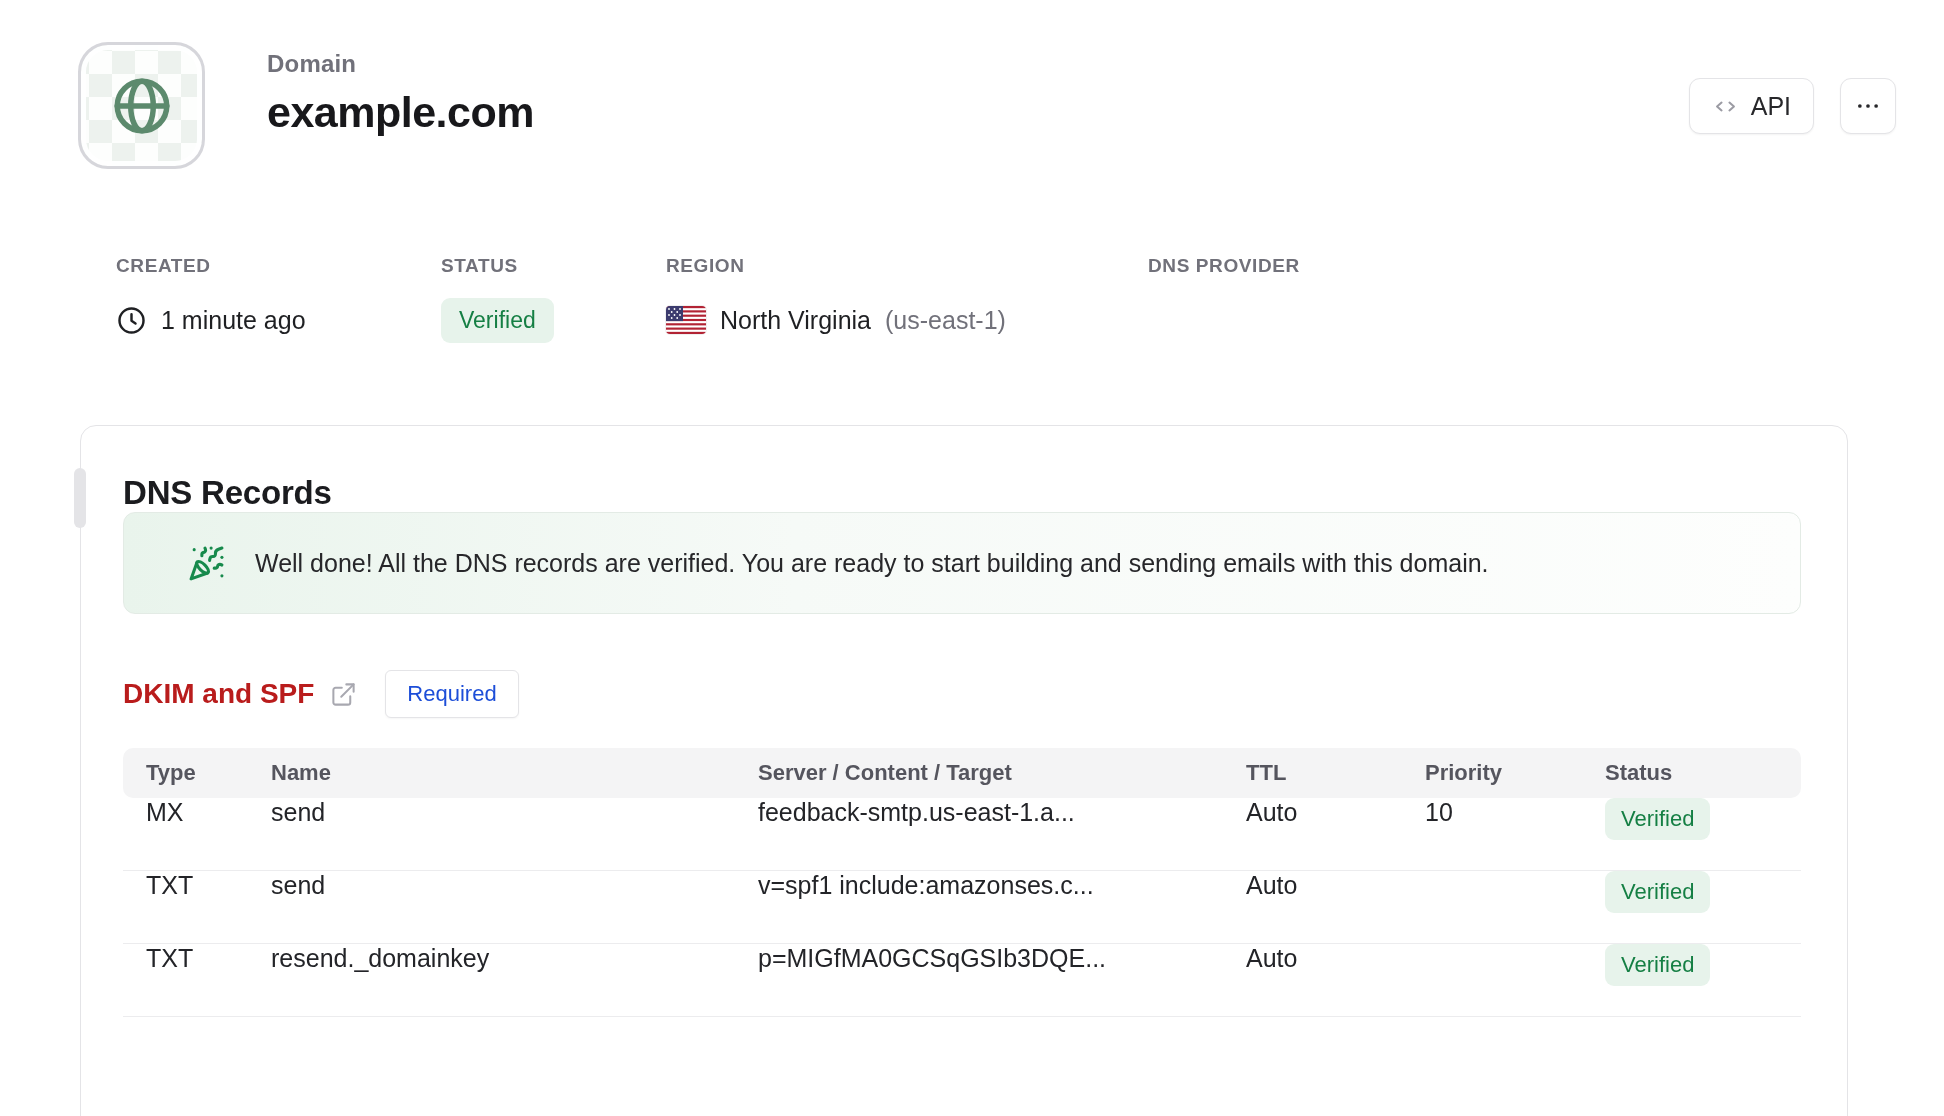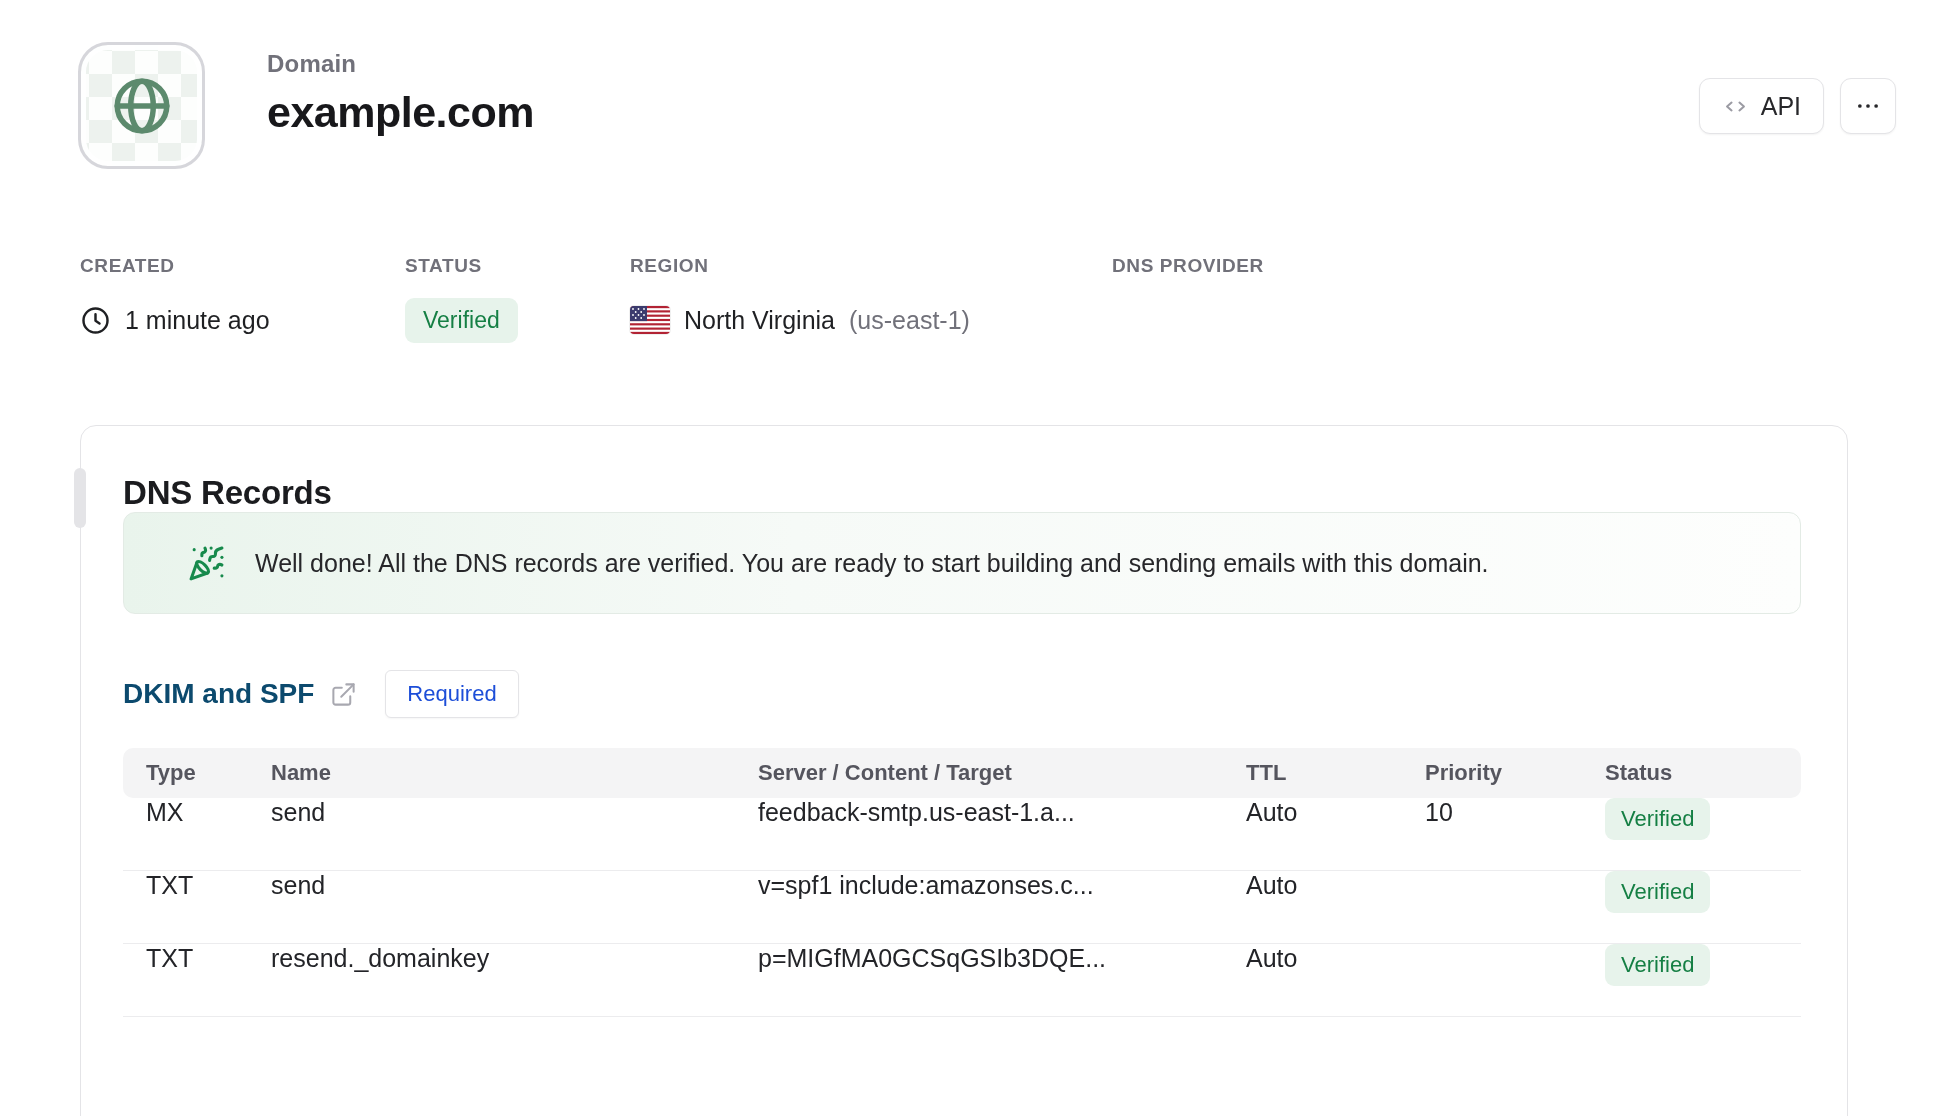--- a/index.html
+++ b/index.html
@@ -17,32 +17,32 @@
     border:3px solid #d6d6db; position:relative;
     background-color:#fdfefd;
     background-image:conic-gradient(#edf2ee 25%, transparent 0 50%, #edf2ee 0 75%, transparent 0);
     background-size:46px 46px; background-position:8px 6px;
     box-shadow:inset 0 0 0 5px rgba(255,255,255,.95);
     display:flex; align-items:center; justify-content:center;
   }
   .title-block { margin-left:62px; margin-top:8px; }
   .eyebrow { font-size:24px; font-weight:700; color:#71717a; letter-spacing:.2px; }
   .page-title { font-size:43px; font-weight:700; color:#18181b; letter-spacing:-.5px; margin-top:10px; }
-  .header-actions { margin-left:auto; margin-top:36px; display:flex; gap:16px; }
+  .header-actions { margin-left:auto; margin-top:36px; display:flex; gap:26px; }
   .btn {
     display:flex; align-items:center; gap:12px; height:56px; padding:0 22px;
     background:#fff; border:1.5px solid #e4e4e7; border-radius:11px;
     font-size:25px; color:#27272a; cursor:pointer;
     box-shadow:0 1px 2px rgba(0,0,0,.05);
   }
   .btn.icon-only { width:56px; padding:0; justify-content:center; }
 
   
   .meta { display:flex; padding:0 96px 0 80px; margin-top:86px; }
-  .meta-col-1 { width:325px; } .meta-col-2 { width:225px; }
+  .meta-col-1 { width:325px;margin-left:36px; } .meta-col-2 { width:225px; }
   .meta-col-3 { width:482px; } .meta-col-4 { flex:1; }
   .meta-label { font-size:19px; font-weight:600; color:#71717a; letter-spacing:.6px; }
   .meta-value { margin-top:21px; display:flex; align-items:center; gap:14px; font-size:25px; color:#1f2023; min-height:44px; }
   .muted { color:#71717a; }
   .badge-verified {
     display:inline-flex; align-items:center; background:#e7f3eb; color:#157f44;
     font-size:23px; font-weight:500; padding:9px 18px; border-radius:9px;
   }
   .flag-wrap { width:40px; height:28px; border-radius:4px; overflow:hidden; flex:0 0 auto; box-shadow:0 0 0 1px rgba(0,0,0,.06); }
 
@@ -60,21 +60,21 @@
 
   .banner {
     height:102px; border-radius:12px;
     border:1px solid #e3ebe5;
     background:linear-gradient(90deg, #e9f4ec 0%, #f6faf7 40%, #fdfefd 100%);
     display:flex; align-items:center; gap:30px; padding:0 64px;
   }
   .banner-text { font-size:25px; color:#27272a; }
 
   .section-row { margin-top:56px; display:flex; align-items:center; }
-  .section-title { font-size:28px; font-weight:700; color:#0c4a6e; }
+  .section-title { font-size:28px; font-weight:700; color:#b91c1c; }
   .section-row .ext-link { margin-left:16px; }
   .badge-required {
     margin-left:28px; display:inline-flex; align-items:center;
     border:1.5px solid #e4e4e7; border-radius:6px; background:#fff;
     font-size:22px; color:#1d4ed8; padding:10px 21px;
     box-shadow:0 1px 2px rgba(0,0,0,.04);
   }
 
   
   .table { margin-top:30px; }

